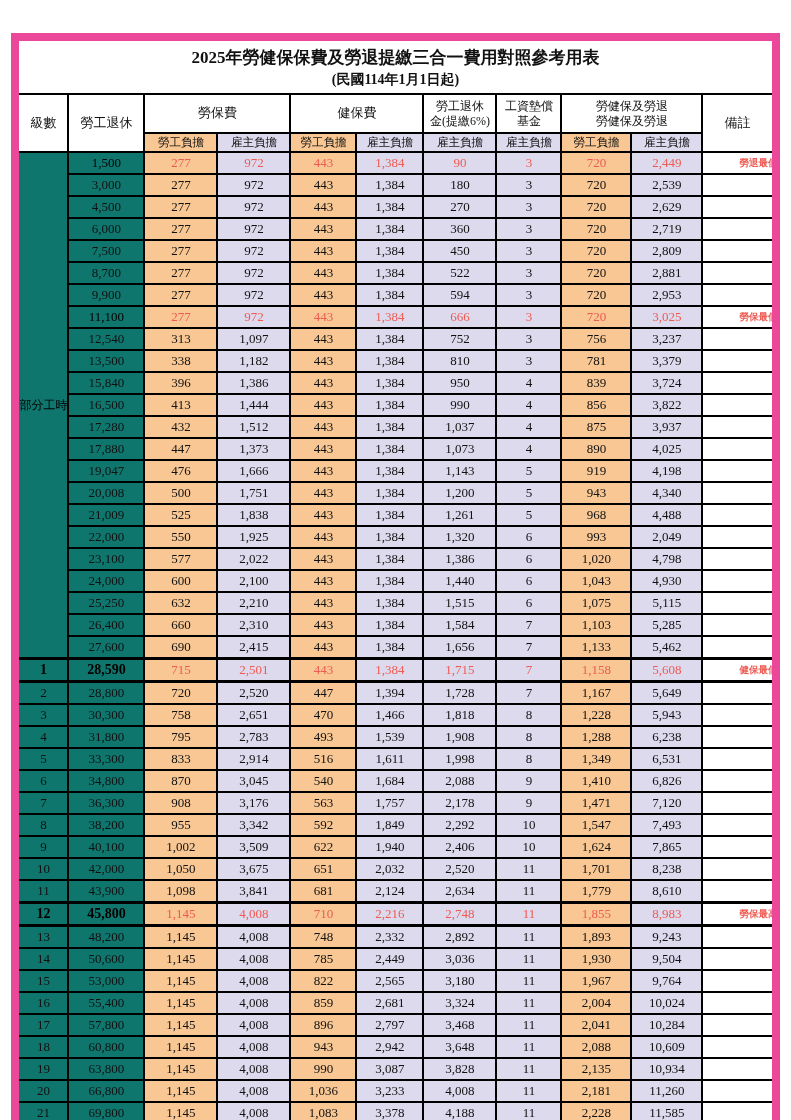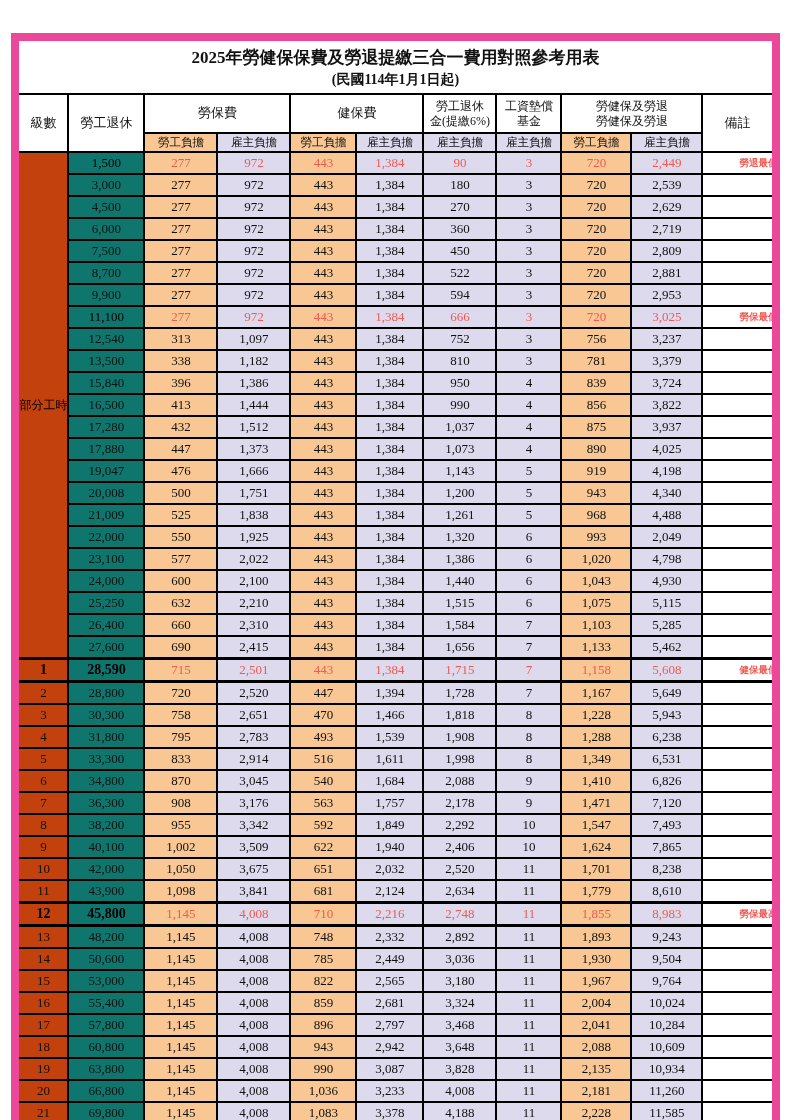--- a/index.html
+++ b/index.html
@@ -24,21 +24,21 @@
     overflow:hidden;
     white-space:nowrap;
   }
   .title-cell{height:52px;border-bottom:2px solid #000;}
   .title-line1{font-size:17px;font-weight:bold;line-height:1.55;}
   .title-line2{font-size:14px;font-weight:bold;line-height:1.2;}
   tr.h1 th{height:37px;font-size:13px;font-weight:normal;line-height:1.3;}
   tr.h1 th.two-line{font-size:12px;line-height:1.25;border-radius:12px;}
   tr.h2 th{height:17px;font-size:11.5px;font-weight:normal;}
   tbody td{height:20px;font-size:13px;}
-  td.lvl{font-size:13px;background:#c2410c;}
+  td.lvl{font-size:13px;background:#0f766e;}
   td.part{font-size:12px;letter-spacing:0;}
   td.bracket{font-size:13px;background:#0f766e;}
   .emp{background:#F8C793;}
   .er{background:#DEDAEE;}
   td.remark{font-size:9.5px;font-weight:bold;color:#EF5A52;background:#fff;padding-left:36px;}
   tr.hl td{color:#EF5A52;}
   tr.hl td.lvl, tr.hl td.bracket{color:#000;}
   tr.thick td{border-top-width:3px;border-bottom-width:3px;}
   tr.thick td.lvl, tr.thick td.bracket{font-weight:bold;font-size:14px;}
 </style>

